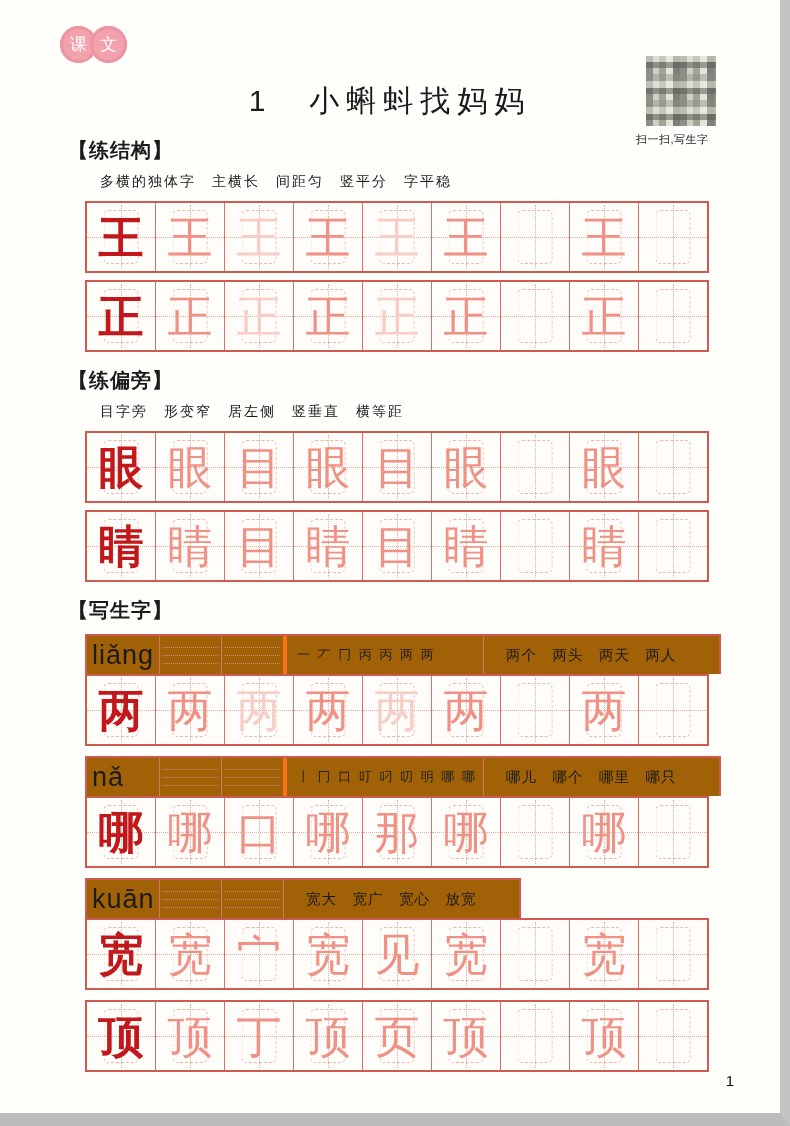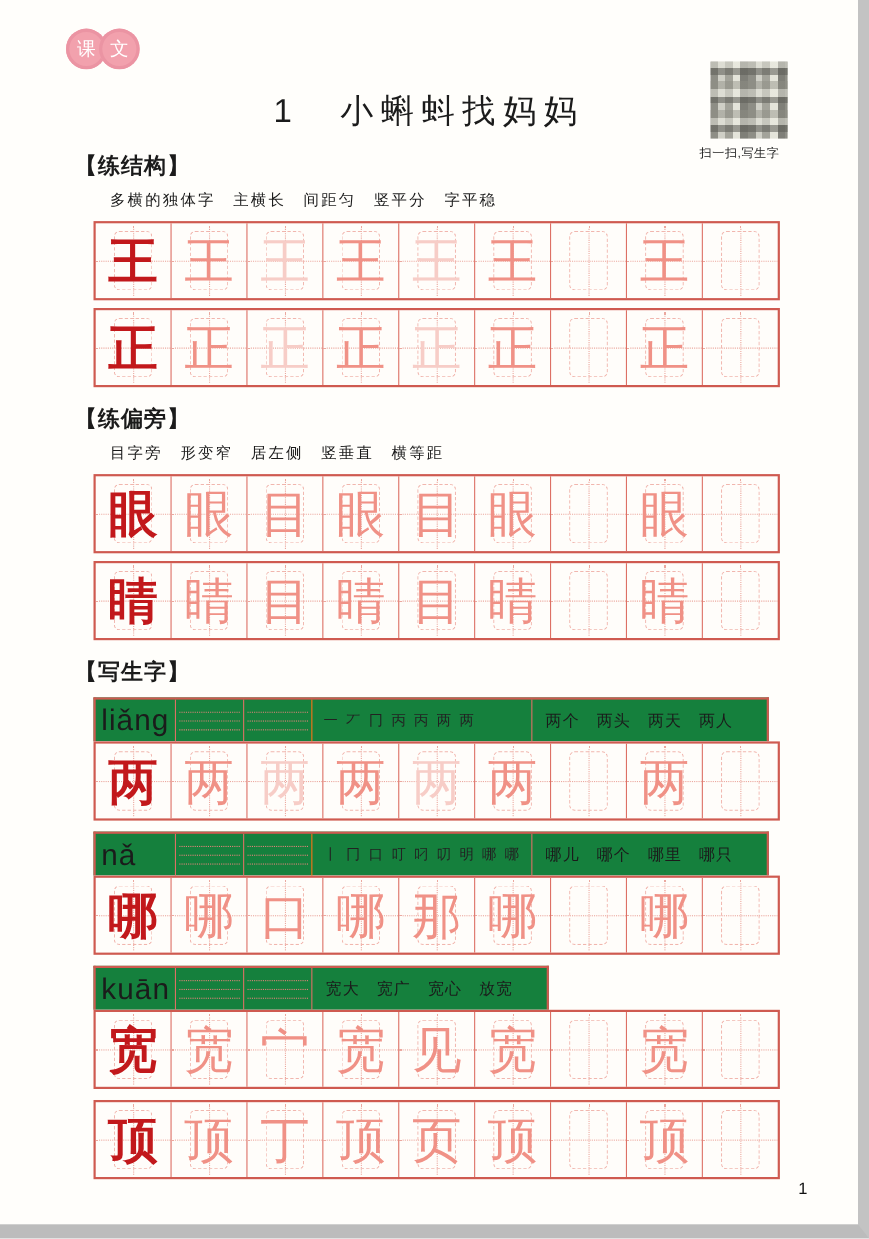--- a/index.html
+++ b/index.html
@@ -36,28 +36,28 @@
         border:1.5px dashed #f1b6ae;border-radius:5px;}
   .pchar{position:absolute;inset:0;display:flex;align-items:center;justify-content:center;
          font-size:45px;line-height:1;z-index:2;}
   .pchar.solid{color:#c2181b;font-weight:700;}
   .pchar.trace{color:#f0९186;color:#f09186;}
   .pchar.part{color:#f09186;}
   .pchar.faint{color:#f7cdc7;}
   
   #entries{margin-left:17px;margin-top:10px;}
   .entry{margin-bottom:10px;width:fit-content;}
-  .erow{display:flex;border:2px solid #cf5a50;border-bottom:none;height:38px;background:#15803d;width:fit-content;}
+  .erow{display:flex;border:2px solid #cf5a50;border-bottom:none;height:38px;background:#a16207;width:fit-content;}
   .epy{width:72px;display:flex;align-items:center;padding-left:5px;font-size:27px;letter-spacing:1px;box-sizing:border-box;}
   .epcell{width:62px;border-left:1px solid #dd7065;position:relative;box-sizing:border-box;}
   .pline{position:absolute;left:3px;right:3px;border-top:1.5px dotted #e2837a;}
-  .estroke{width:200px;border-left:1px solid #f97316;display:flex;align-items:center;
+  .estroke{width:200px;border-left:4px solid #f97316;display:flex;align-items:center;
            padding-left:10px;font-size:13px;letter-spacing:2px;box-sizing:border-box;color:#222;}
-  .ewords{width:214px;border-left:1px solid #dd7065;display:flex;align-items:center;
-          padding-left:12px;font-size:14.5px;letter-spacing:1px;box-sizing:border-box;}
+  .ewords{width:236px;border-left:1px solid #dd7065;display:flex;align-items:center;
+          padding-left:22px;font-size:14.5px;letter-spacing:1px;box-sizing:border-box;}
   .pageno{position:absolute;right:46px;bottom:24px;font-size:15px;color:#111;}
 </style>
 </head>
 <body>
 
 <div class="page">
 
   <div class="badge">
     <span class="bc">课</span>
     <span class="bc bc2">文</span>

